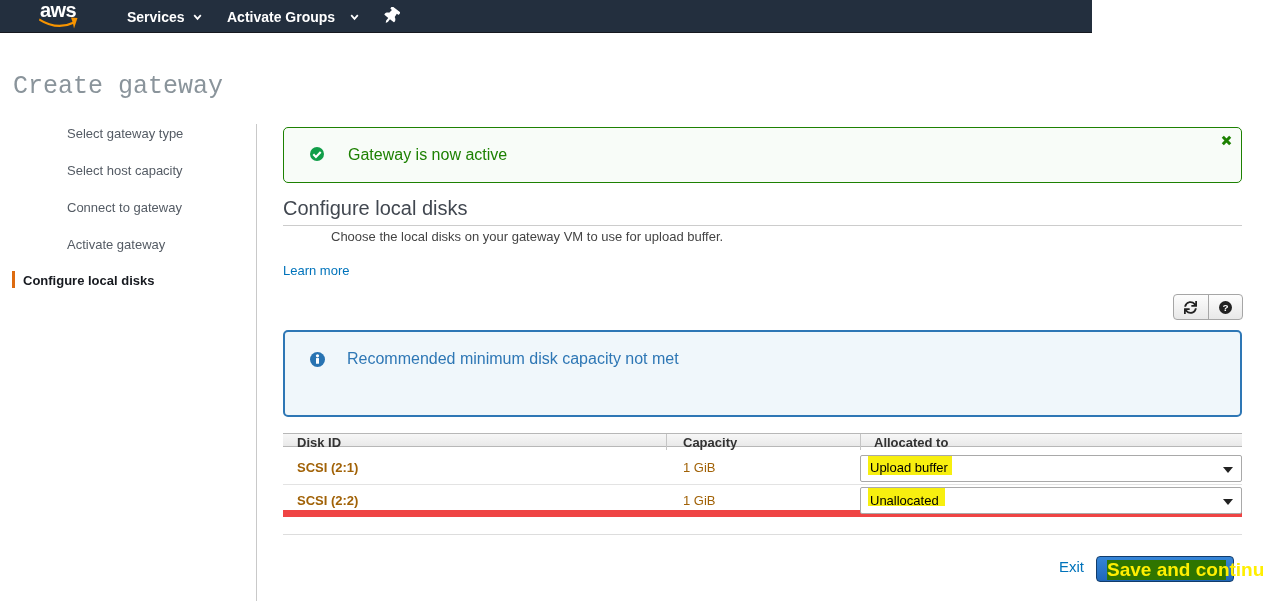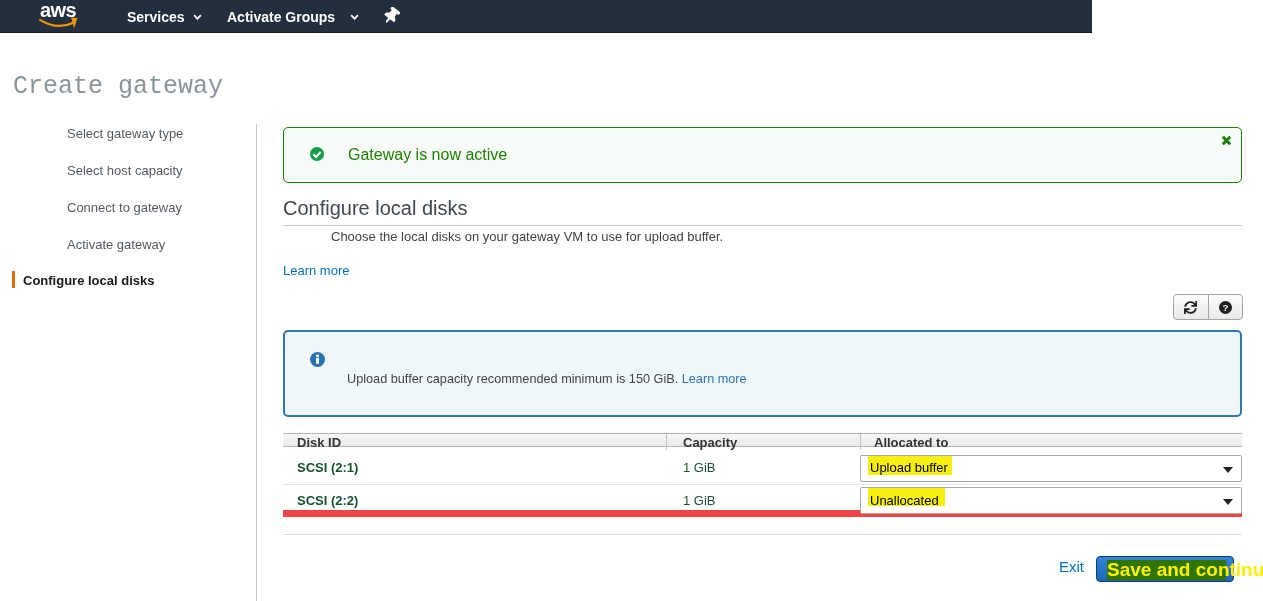--- a/index.html
+++ b/index.html
@@ -38,21 +38,21 @@
 .btitle { position:absolute; left:62px; top:17px; font-size:16px; color:#2e77b5; line-height:20px; }
 .bsub { position:absolute; left:62px; top:39px; font-size:12.7px; color:#444; line-height:16px; }
 .bsub a { color:#2e77b5; text-decoration:none; }
 
 
 .thead { position:absolute; left:283px; top:433px; width:959px; height:14px; background:linear-gradient(#f7f7f7,#e9e9e9); border-top:1px solid #b7b7b7; border-bottom:1px solid #b7b7b7; }
 .th { position:absolute; top:2px; font-size:13px; font-weight:bold; color:#333; line-height:13px; }
 .cellsep { position:absolute; top:0; width:1px; height:16px; background:#c5c5c5; }
 .trow1 { position:absolute; left:283px; top:451px; width:959px; height:34px; border-bottom:1px solid #e3e3e3; }
 .trow2 { position:absolute; left:283px; top:485px; width:959px; height:32px; border-bottom:7px solid #ef4444; }
-.td { position:absolute; font-size:13px; color:#14532d; line-height:13px; }
+.td { position:absolute; font-size:13px; color:#a16207; line-height:13px; }
 .select { position:absolute; left:577px; width:382px; height:27px; background:#fff; border:1px solid #a9a9a9; border-radius:2px; }
 .seltext { position:absolute; left:8px; font-size:13px; color:#000000; line-height:13px; }
 .selcaret { position:absolute; right:8px; top:11px; width:0; height:0; border-left:5px solid transparent; border-right:5px solid transparent; border-top:6px solid #222; }
 .hl1 { position:absolute; background:#f7ef0f; }
 .hr2 { position:absolute; left:283px; top:534px; width:959px; height:1px; background:#ddd; }
 
 
 .exit { position:absolute; left:1059px; top:558px; font-size:15px; color:#0073bb; line-height:18px;text-align:right; }
 .savebtn { position:absolute; left:1096px; top:556px; width:138px; height:26px; border-radius:4px; border:1px solid #123c6b; background:linear-gradient(#3585d8,#1f66b8); }
 .savehl { position:absolute; left:10px; top:3px; width:119px; height:20px; background:#2f7500; color:#ffef00; font-size:19px; font-weight:bold; text-align:center; line-height:20px; white-space:nowrap; }
@@ -117,21 +117,21 @@
     <text x="7.5" y="11.6" font-size="11.5" font-weight="bold" fill="#fff" text-anchor="middle" font-family="Liberation Sans">?</text>
   </svg>
 </div>
 
 <div class="balert">
   <svg style="position:absolute;left:25px;top:20px" width="15" height="15" viewBox="0 0 17 17">
     <circle cx="8.5" cy="8.5" r="8.5" fill="#2873b2"></circle>
     <circle cx="8.5" cy="4.3" r="1.8" fill="#fff"></circle>
     <rect x="6.8" y="6.9" width="3.4" height="6.4" fill="#fff"></rect>
   </svg>
-  <div class="bsub">Upload buffer capacity recommended minimum is 150 GiB. <a>Learn more</a></div>
+  <div class="btitle">Recommended minimum disk capacity not met</div>
 </div>
 
 <div class="thead">
   <div class="th" style="left:14px">Disk ID</div>
   <div class="th" style="left:400px">Capacity</div>
   <div class="th" style="left:591px">Allocated to</div>
   <div class="cellsep" style="left:383px"></div>
   <div class="cellsep" style="left:577px"></div>
 </div>
 <div class="trow1">

